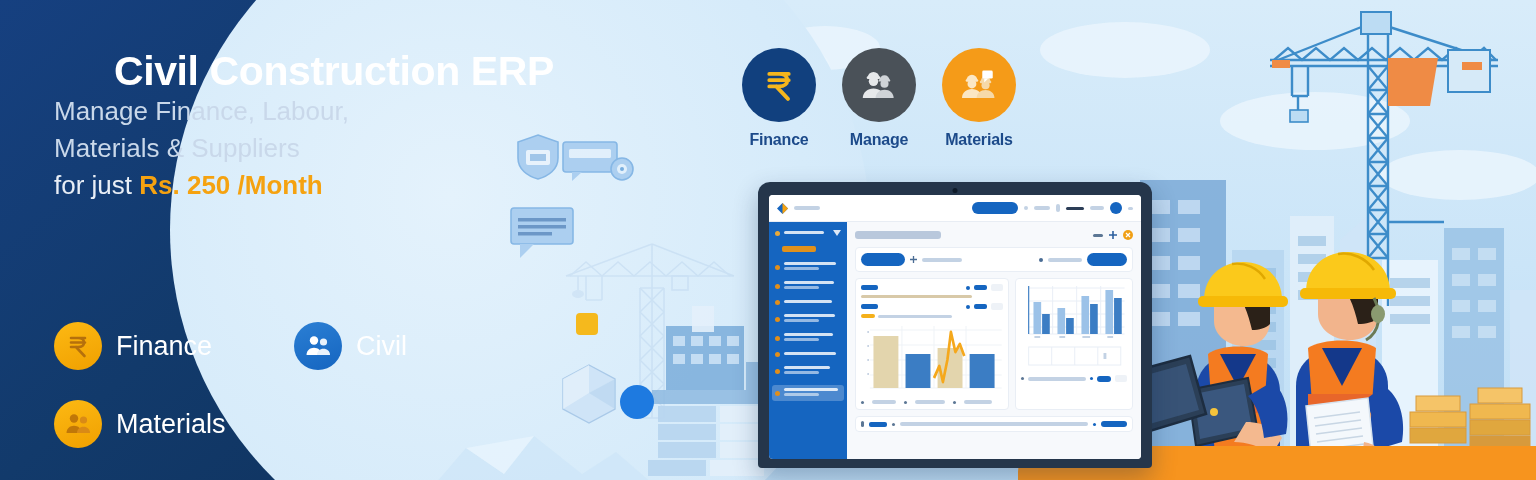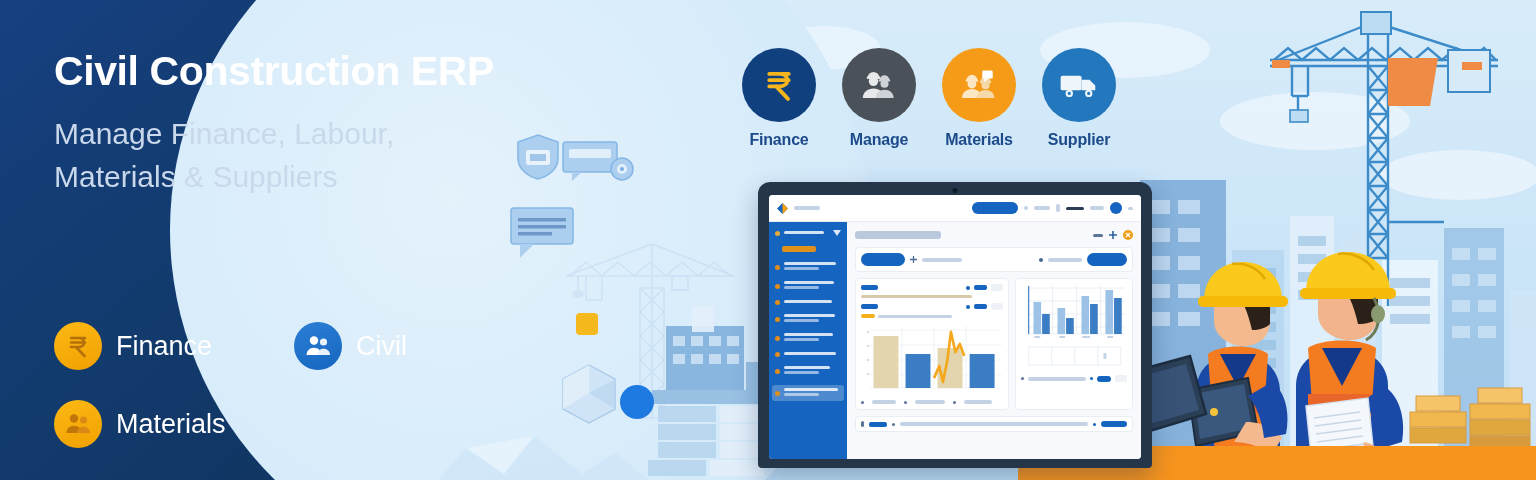--- a/index.html
+++ b/index.html
@@ -36,25 +36,24 @@
   .navy::after{
     content:""; position:absolute; right:-170px; top:-120px;
     width: 700px; height: 700px; border-radius:50%;
     background: radial-gradient(circle at 40% 45%, #e4f2fc 0%, #d6ebfa 62%, #cfe6f8 100%);
   }
 
   
   .copy { position: absolute; left: 54px; top: 50px; width: 560px; z-index: 22; }
   .headline {
     font-size: 41px; font-weight: 700; color: #ffffff;
-    letter-spacing: -0.4px; line-height: 1.05; white-space: nowrap;
+    letter-spacing: -0.4px; line-height: 1.05; white-space: nowrap; text-align: center;
   }
   .sub {
-    margin-top: 20px;
-    font-size: 30px; font-weight: 400; color: #c9d8ea;
+    font-size: 26px; font-weight: 400; color: #c9d8ea;
     line-height: 1.42;
   }
   .sub .price { color: #f5a210; font-weight: 700; }
   .sub .white { color: #e8eef6; }
 
   
   .features {
     position: absolute; left: 54px; top: 322px;
     width: 520px; z-index: 22;
     display: grid; grid-template-columns: 240px 240px;
@@ -259,20 +258,23 @@
   <svg class="rock" width="230" height="60" viewBox="0 0 230 60">
     <path d="M0 60 L36 18 L74 44 L104 6 L152 44 L186 22 L230 60 Z" fill="#cfe6f8" opacity=".85"></path>
     <path d="M36 18 L74 44 L104 6 Z" fill="#e6f3fd" opacity=".9"></path>
   </svg>
 
   <div class="copy">
     <div class="headline">Civil Construction ERP</div>
     <div class="sub">
       <div>Manage Finance, Labour,</div>
       <div>Materials &amp; Suppliers</div>
+      <div>
+        <span class="white">for just </span><span class="price">Rs. 250 /Month</span>
+      </div>
     </div>
   </div>
 
   <div class="features">
 
     <div class="feat">
       <div class="feat-ic amber">
         <svg width="26" height="26" viewBox="0 0 26 26">
           <path d="M6 5 h14 M6 9.5 h14 M6 14 h7 c4 0 6-2 6-4.5 S17 5 13 5
                    M11 14 L19.5 23" stroke="#b5700c" stroke-width="2.6" fill="none" stroke-linecap="round" stroke-linejoin="round"></path>
@@ -346,33 +348,20 @@
           <rect x="15.6" y="9.8" width="8.8" height="1.8" rx=".9" fill="#f6d9a8"></rect>
           <circle cx="20" cy="13.2" r="3.1" fill="#f6d9a8"></circle>
           <path d="M13.2 23 c0-3.8 3.1-6.2 6.8-6.2 s6.8 2.4 6.8 6.2 Z" fill="#f6d9a8"></path>
           <rect x="17.5" y="2" width="8" height="6" rx="1" fill="#fff"></rect>
           <path d="M19 8 L19 11 L22 8 Z" fill="#fff"></path>
         </svg>
       </div>
       <div class="tlbl">Materials</div>
     </div>
 
-    <div class="tcell">
-      <div class="tcirc blue">
-        <svg width="42" height="32" viewBox="0 0 32 24">
-          <rect x="2" y="5" width="16" height="11" rx="1.4" fill="#eef5fb"></rect>
-          <path d="M18 8 h6 l4.4 4.4 V16 H18 Z" fill="#eef5fb"></path>
-          <circle cx="8.6" cy="18.4" r="2.8" fill="#eef5fb"></circle>
-          <circle cx="23.4" cy="18.4" r="2.8" fill="#eef5fb"></circle>
-          <circle cx="8.6" cy="18.4" r="1.2" fill="#2277bd"></circle>
-          <circle cx="23.4" cy="18.4" r="1.2" fill="#2277bd"></circle>
-        </svg>
-      </div>
-      <div class="tlbl">Supplier</div>
-    </div>
   </div>
 
   <svg class="skyline" width="400" height="360" viewBox="0 0 400 360">
     <rect x="0" y="60" width="86" height="300" fill="#7fadd8" opacity=".9"></rect>
     <rect x="92" y="130" width="52" height="230" fill="#b7d6ef" opacity=".9"></rect>
     <rect x="150" y="96" width="44" height="264" fill="#dfeefa" opacity=".95"></rect>
     <path d="M200 120 L236 88 L236 360 L200 360 Z" fill="#cfe4f7" opacity=".9"></path>
     <rect x="242" y="140" width="56" height="220" fill="#e8f3fd" opacity=".95"></rect>
     <rect x="304" y="108" width="60" height="252" fill="#9cc4e6" opacity=".9"></rect>
     <rect x="370" y="170" width="30" height="190" fill="#cfe4f7" opacity=".9"></rect>

